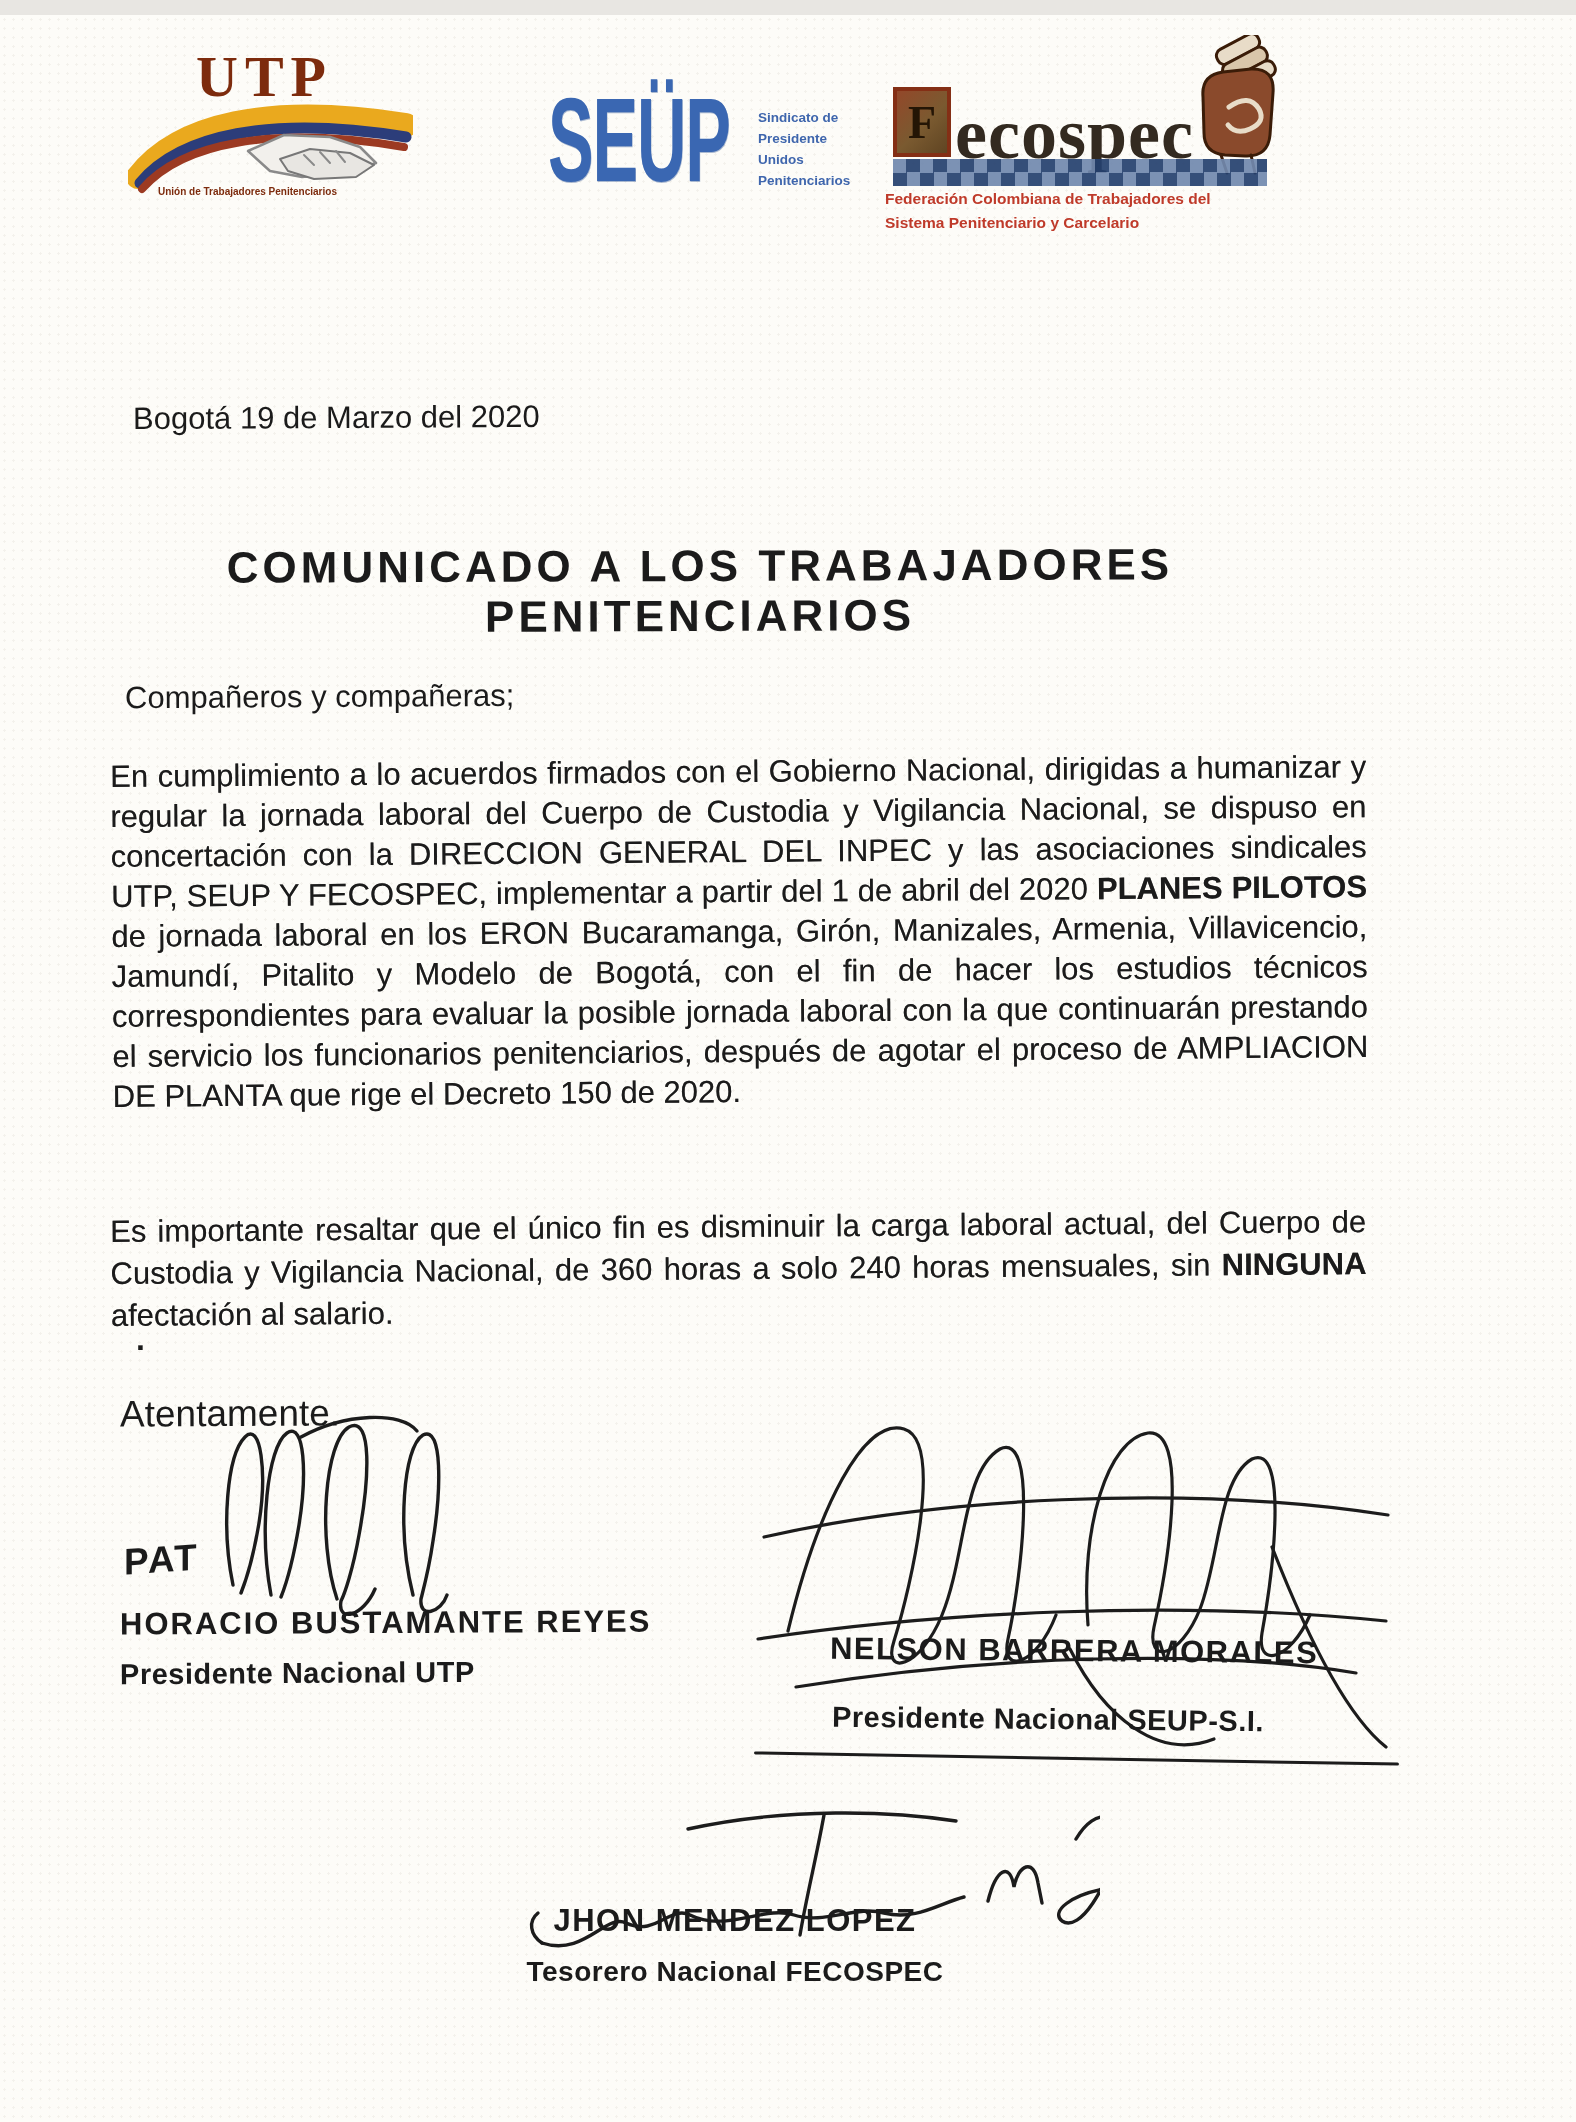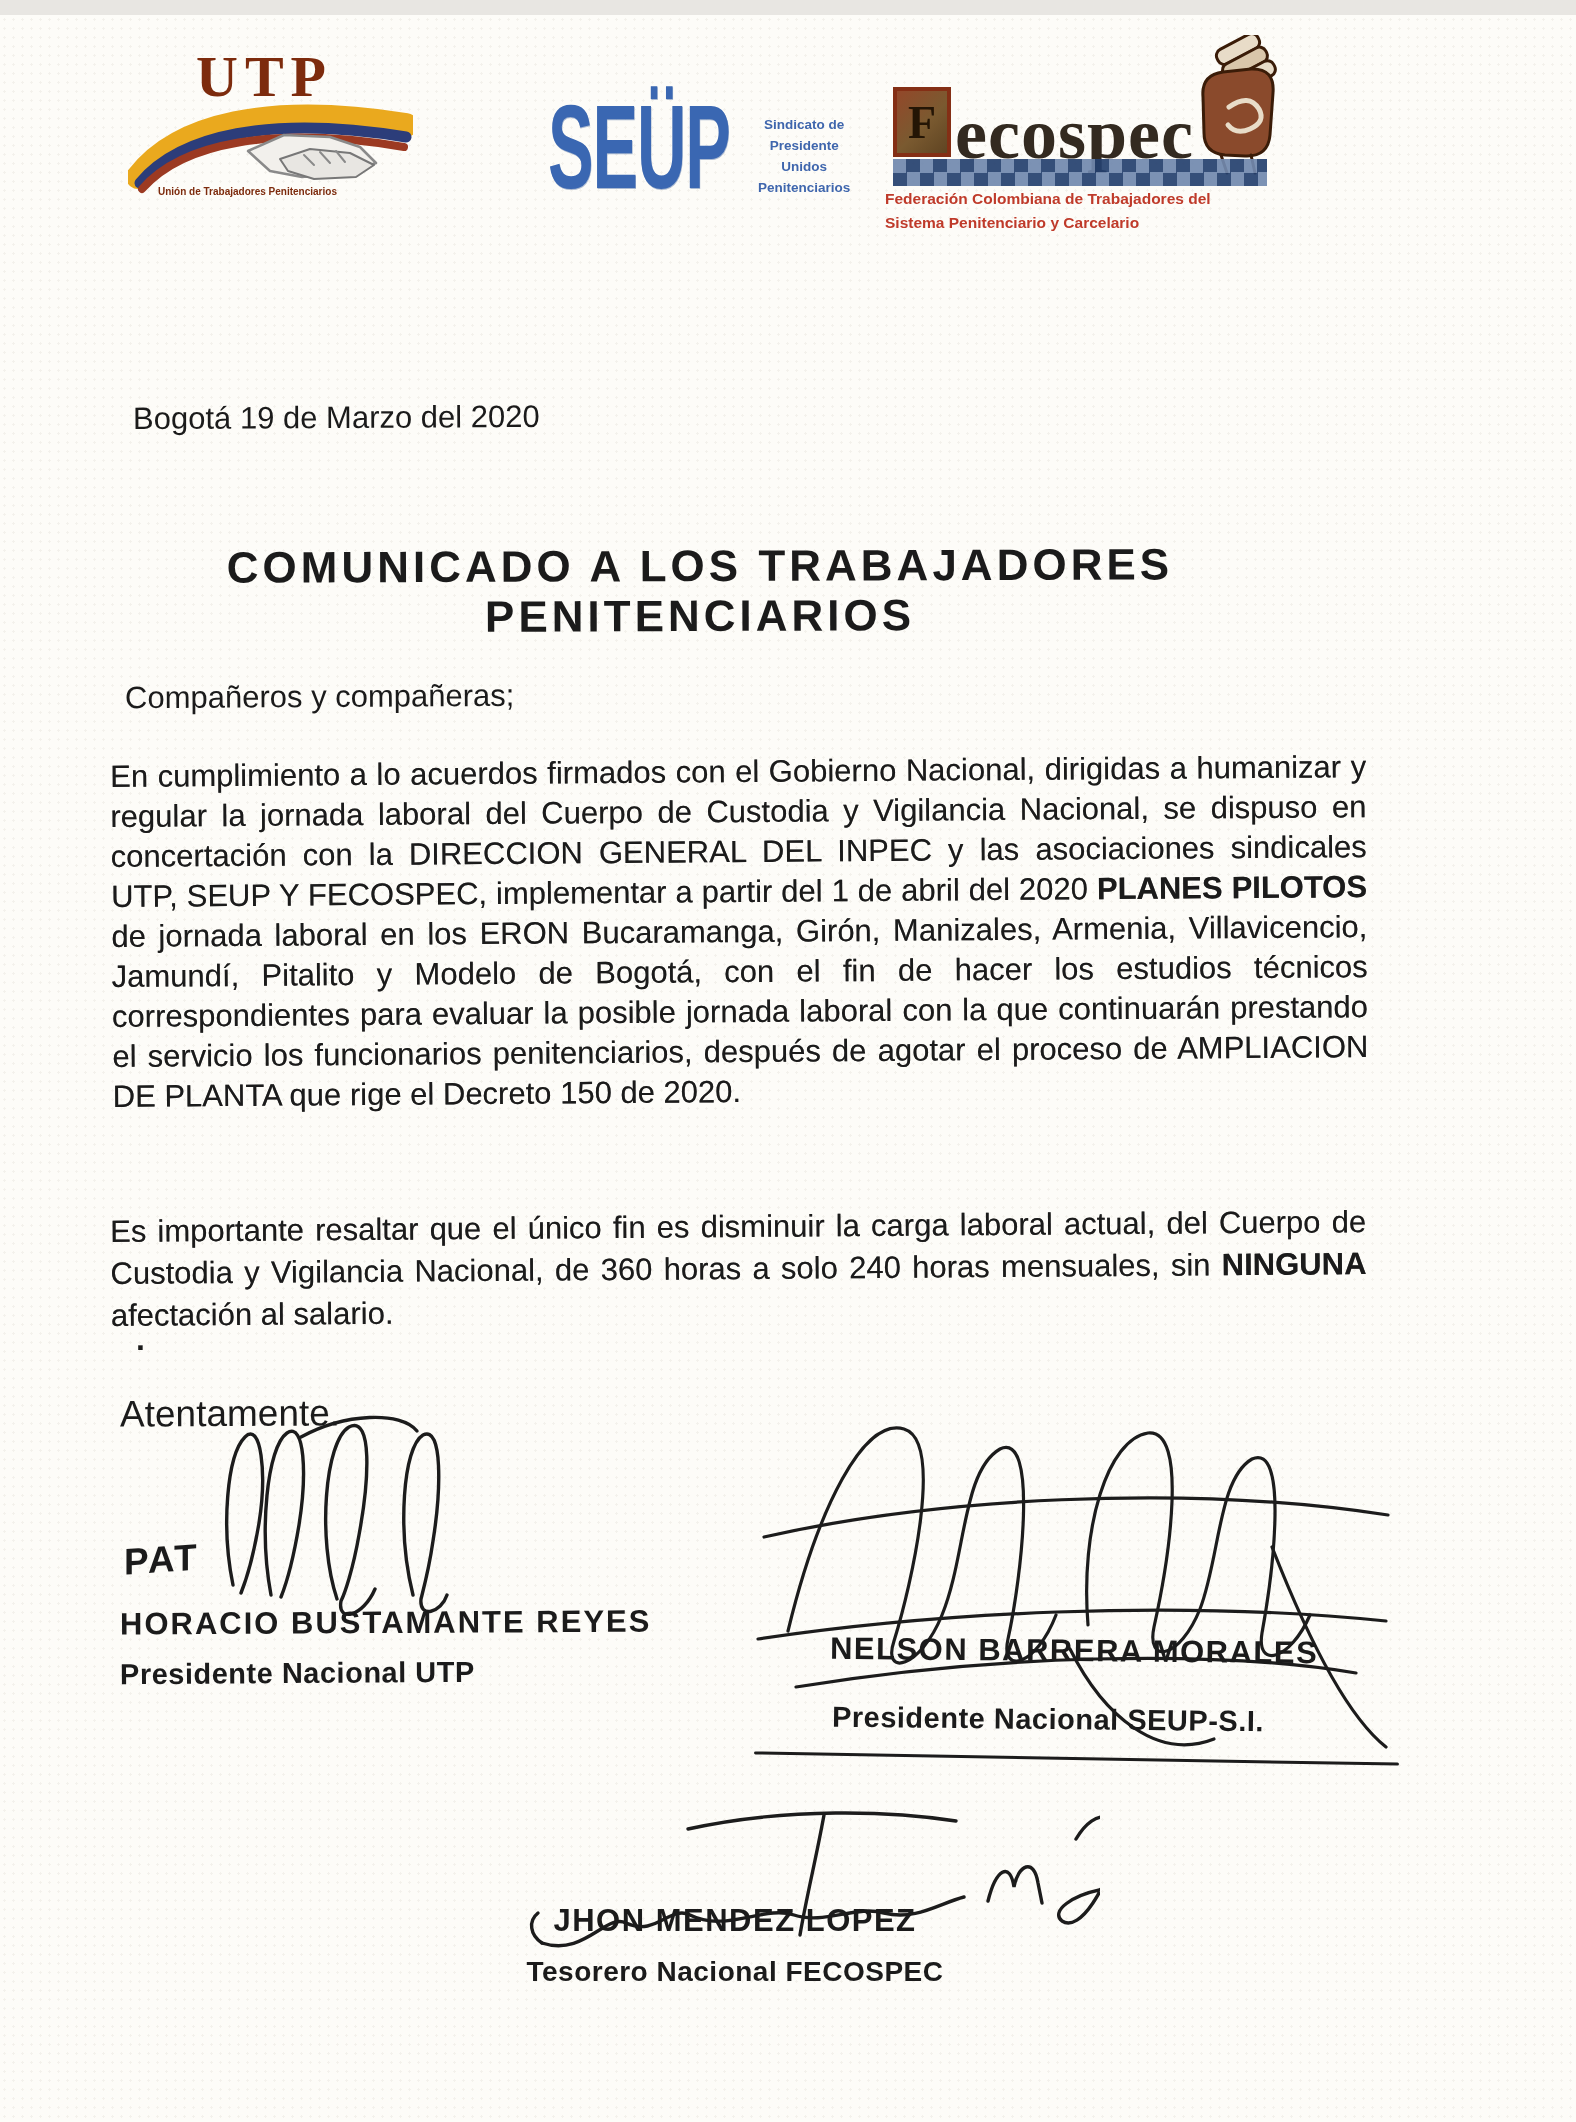--- a/index.html
+++ b/index.html
@@ -14,23 +14,23 @@
     font-family:"Liberation Sans", sans-serif;
     color:#1b1b1b;
   }
   .abs{position:absolute;}
   
   .utp-logo{left:128px;top:30px;width:285px;height:168px;}
   .utp-wordmark{position:absolute;left:68px;top:-2px;font-family:"Liberation Serif",serif;font-weight:bold;font-size:58px;letter-spacing:7px;color:#7d2b0d;}
   .utp-svg{position:absolute;left:0;top:40px;}
   .utp-caption{position:absolute;left:30px;top:141px;width:255px;font-size:10px;font-weight:bold;color:#7d2b0d;}
   
-  .seup-logo{left:548px;top:81px;width:300px;height:145px;}
+  .seup-logo{left:548px;top:74px;width:300px;height:145px;}
   .seup-wordmark{position:absolute;left:0;top:-8px;font-weight:bold;font-size:118px;line-height:1;color:#3a67b2;letter-spacing:-2px;transform:scaleX(0.58);transform-origin:0 0;text-shadow:1px 1px 0 rgba(90,120,170,0.5);}
-  .seup-caption{position:absolute;left:210px;top:18px;font-size:13.5px;line-height:21px;font-weight:bold;color:#3f66ad;text-align:center;}
+  .seup-caption{position:absolute;left:210px;top:18px;font-size:13.5px;line-height:21px;font-weight:bold;color:#3f66ad;}
   
   .feco-logo{left:885px;top:20px;width:398px;height:205px;}
   .feco-f{position:absolute;left:8px;top:52px;width:58px;height:70px;background:linear-gradient(135deg,#93482a 0%,#7a5a30 55%,#5f4422 100%);border:4px solid #842f15;box-sizing:border-box;display:flex;align-items:center;justify-content:center;font-family:"Liberation Serif",serif;font-weight:bold;font-size:46px;color:#241505;}
   .feco-rest{position:absolute;left:70px;top:58px;font-family:"Liberation Serif",serif;font-size:72px;font-weight:700;letter-spacing:1px;color:#332a20;}
   .feco-fist{position:absolute;left:292px;top:0;}
   .feco-band{position:absolute;left:8px;top:124px;width:374px;height:27px;background:repeating-conic-gradient(#24406e 0% 25%, #7189ae 0% 50%) 0 0/27px 27px;opacity:0.92;}
   .feco-cap{position:absolute;left:0;width:398px;font-size:15.5px;font-weight:bold;color:#bf3a2a;}
   .feco-cap1{top:155px;}
   .feco-cap2{top:179px;}
   

